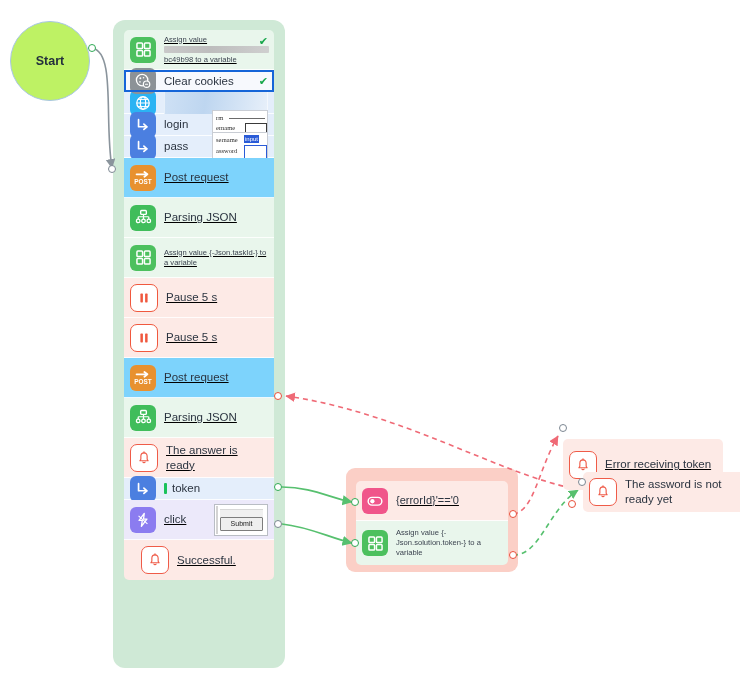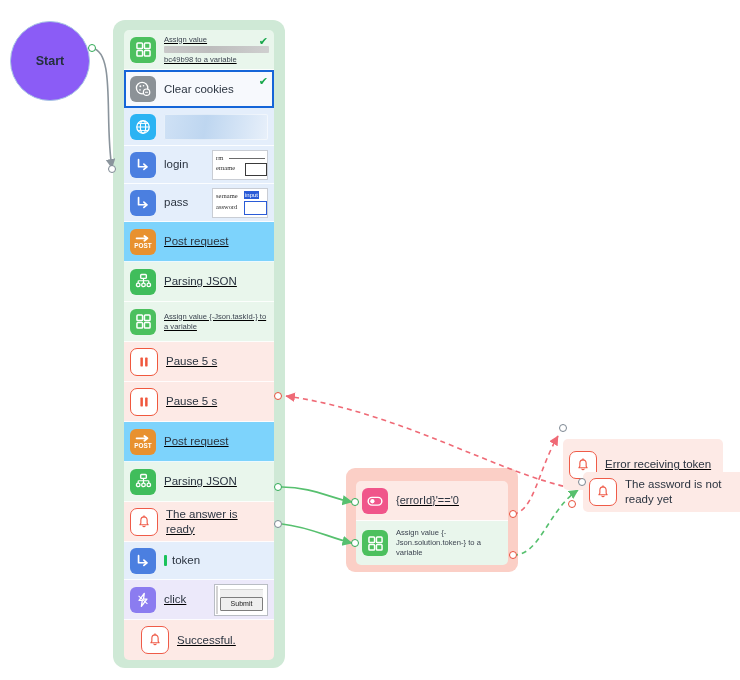--- a/index.html
+++ b/index.html
@@ -12,21 +12,21 @@
   }
   #canvas{position:absolute;left:0;top:0;width:740px;height:680px;}
 
   
   #edges{position:absolute;left:0;top:0;width:740px;height:680px;pointer-events:none;z-index:5;}
 
   
   #start-node{
     position:absolute;left:10px;top:21px;width:78px;height:78px;
     border-radius:50%;
-    background:#8b5cf6;border:1px solid #a8c6e4;
+    background:#bef264;border:1px solid #a8c6e4;
     display:flex;align-items:center;justify-content:center;
     font-size:12.5px;color:#24303d;font-weight:600;z-index:8;
   }
 
   
   #main-group{
     position:absolute;left:113px;top:20px;width:172px;height:648px;
     background:#cfe9d6;border-radius:12px;z-index:3;
   }
   #main-stack{
@@ -35,21 +35,21 @@
     box-shadow:0 0 0 0 rgba(0,0,0,0);
   }
 
   .node-row{
     position:relative;display:flex;align-items:center;
     box-sizing:border-box;width:150px;
     border-bottom:1px solid rgba(255,255,255,0.85);
     padding:0 6px;
   }
   .node-row.h40{height:40px;text-decoration:underline;}
-  .node-row.h38{height:38px;}
+  .node-row.h38{height:22px;}
 
   
   .t-green {background:#e9f6ec;}
   .t-blue  {background:#e4eefb;}
   .t-orange{background:#7dd3fc;}
   .t-red   {background:#fdeae6;}
   .t-purple{background:#ece9fa;}
 
   
   .selected{

